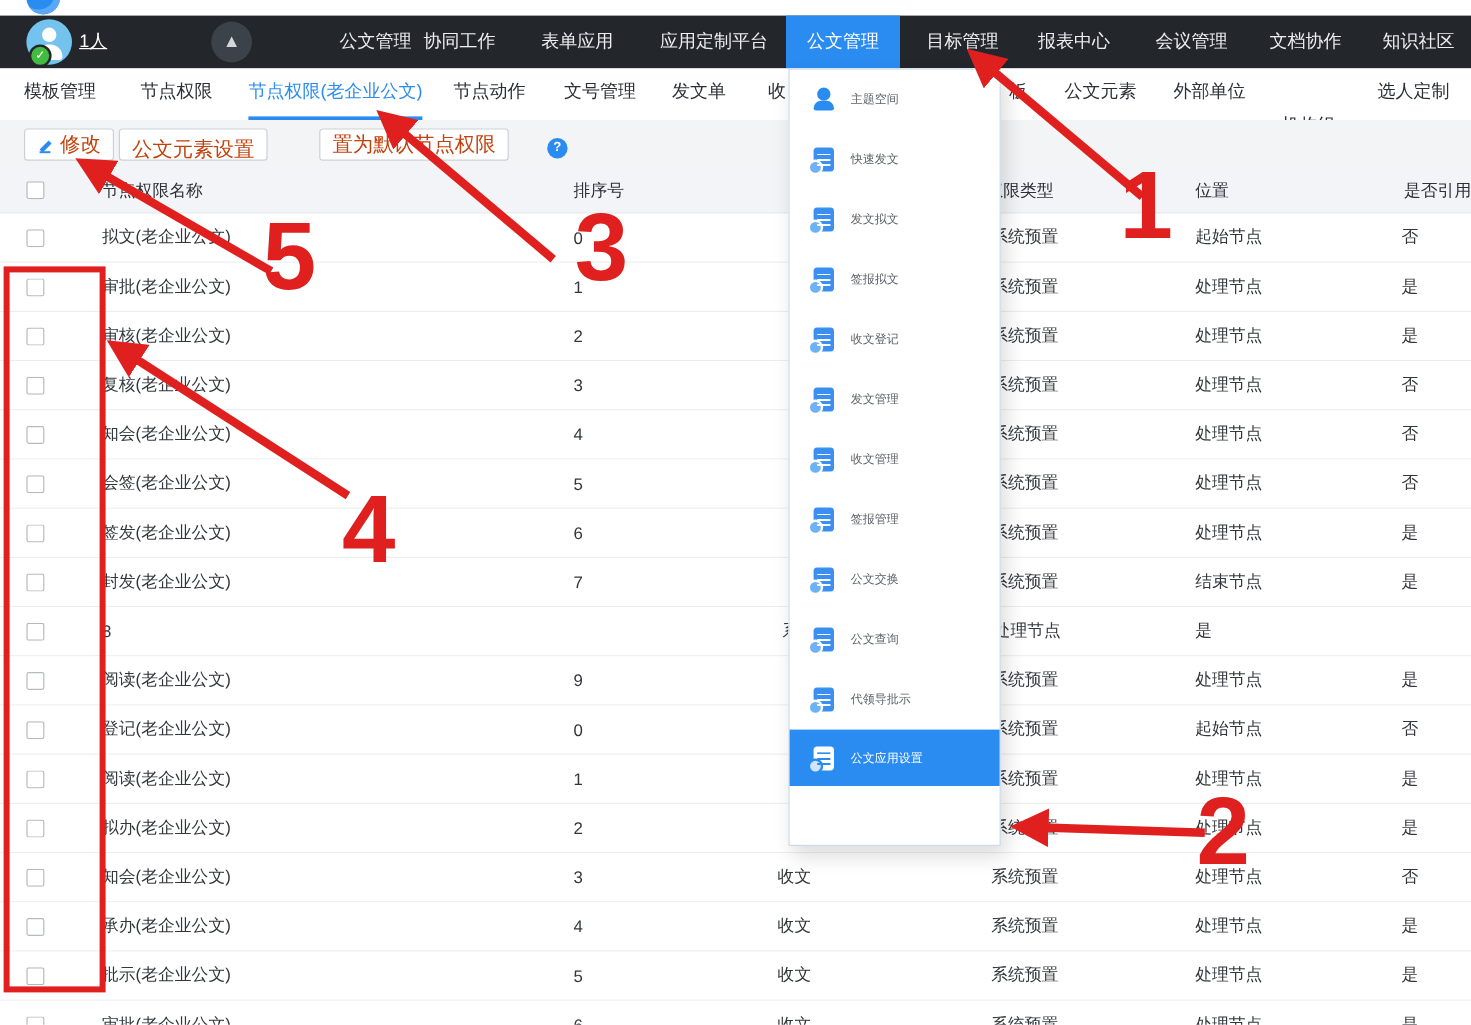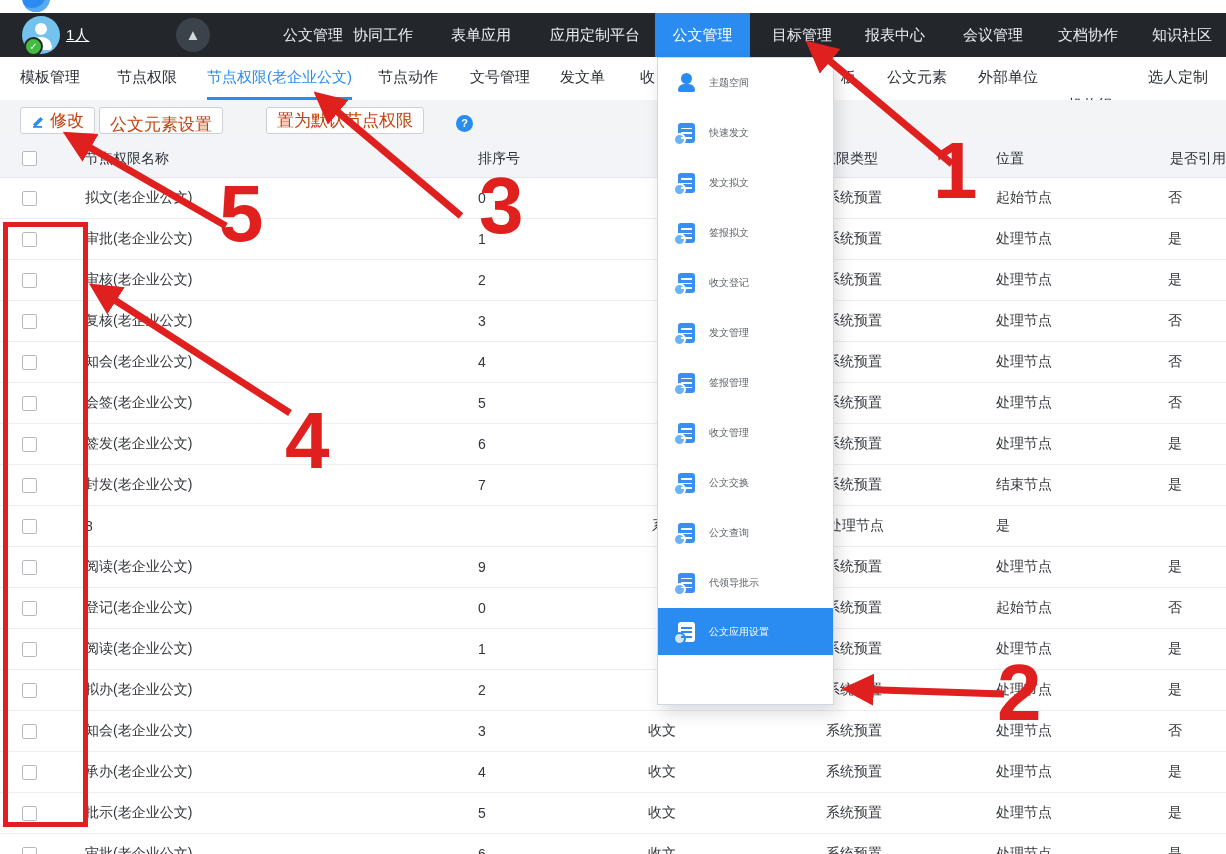--- a/index.html
+++ b/index.html
@@ -441,26 +441,26 @@
       <span>收文登记</span>
     </div>
 
     <div class="menu-item">
       <span class="menu-icon"></span>
       <span>发文管理</span>
     </div>
 
     <div class="menu-item">
       <span class="menu-icon"></span>
+      <span>收文管理</span>
+    </div>
+
+    <div class="menu-item">
+      <span class="menu-icon"></span>
       <span>签报管理</span>
-    </div>
-
-    <div class="menu-item">
-      <span class="menu-icon"></span>
-      <span>收文管理</span>
     </div>
 
     <div class="menu-item">
       <span class="menu-icon"></span>
       <span>公文交换</span>
     </div>
 
     <div class="menu-item">
       <span class="menu-icon"></span>
       <span>公文查询</span>

